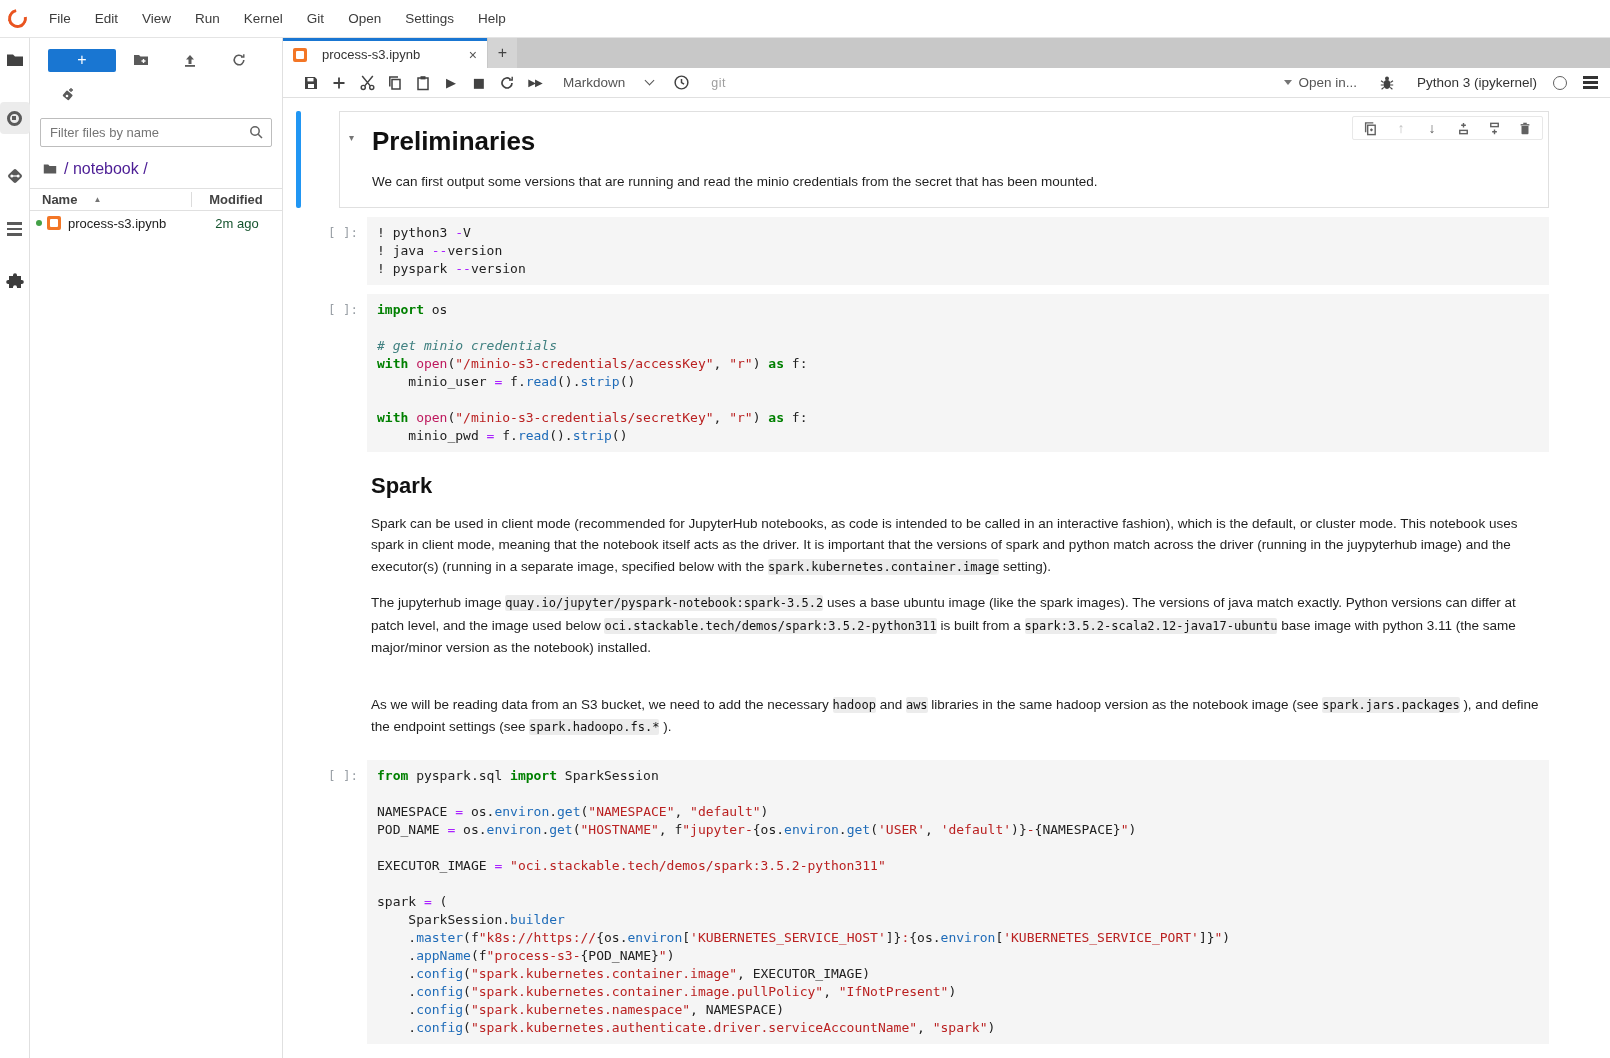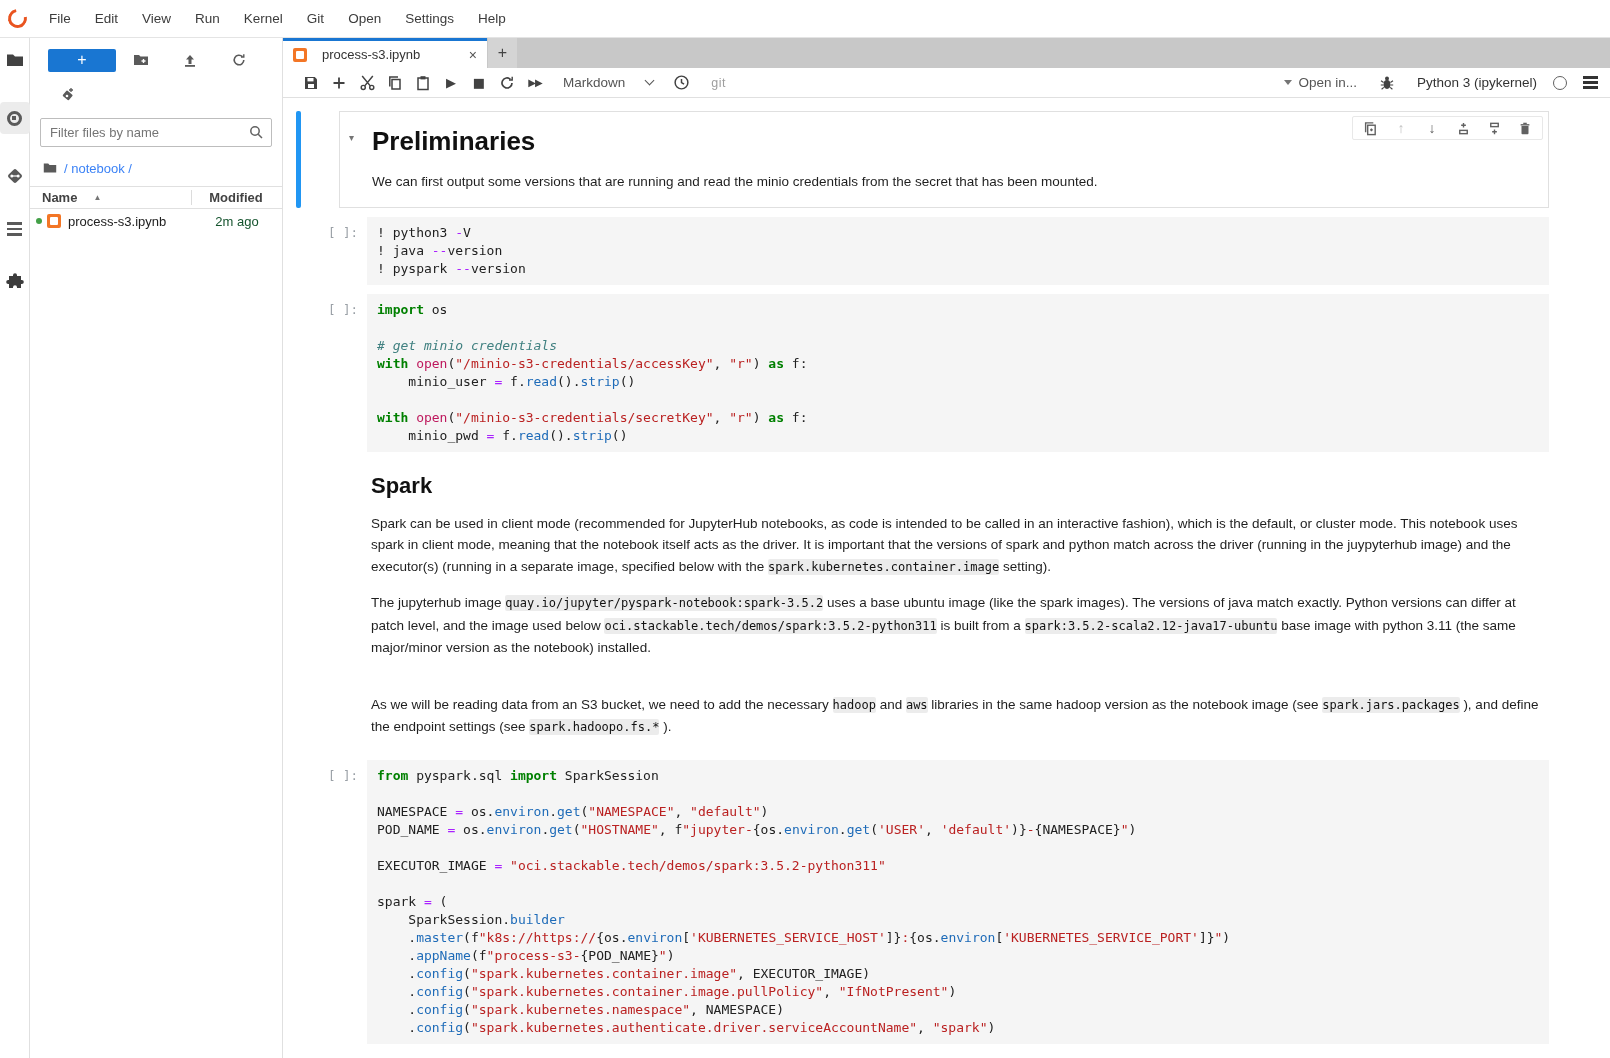--- a/index.html
+++ b/index.html
@@ -29,21 +29,21 @@
   .fb-toolbar { display:flex; align-items:center; padding:0 18px 0 18px; height:28px; gap:0; }
   .new-launcher-btn { width:68px; height:23px; background:#1976d2; border:none; border-radius:2px;
     color:#fff; font-size:16px; line-height:20px; display:flex; align-items:center; justify-content:center; }
   .fb-tool { flex:1; display:flex; justify-content:center; align-items:center; height:24px; }
   .fb-tag-row { height:30px; display:flex; align-items:center; padding-left:30px; margin-top:6px; }
   .filter-wrap { margin:8px 10px 0 10px; position:relative; }
   .filter-input { width:100%; height:29px; border:1px solid #bdbdbd; border-radius:2px;
     padding:0 30px 0 9px; font-size:13px; color:#212121; font-family:"Liberation Sans",sans-serif; }
   .filter-input::placeholder { color:#757575; }
   .filter-search { position:absolute; right:8px; top:6px; }
-  .breadcrumb { display:flex; align-items:center; gap:6px; margin:13px 10px 0 12px; font-size:13px; color:#3b82f6; }
+  .breadcrumb { display:flex; align-items:center; gap:6px; margin:13px 10px 0 12px; font-size:16px; color:#4c1d95; }
   .fb-header { display:flex; align-items:center; margin-top:10px; border-top:1px solid #e0e0e0;
     border-bottom:1px solid #e0e0e0; height:23px; padding:0 10px 0 12px; font-size:13px; color:#424242; }
   .fb-header .col-name { font-weight:bold; flex:1; display:flex; align-items:center; gap:16px; }
   .sort-arrow { font-size:8px; color:#757575; }
   .col-divider { width:1px; height:15px; background:#dcdcdc; margin-right:8px; }
   .fb-header .col-mod { font-weight:bold; width:72px; text-align:center; }
   .fb-row { display:flex; align-items:center; height:24px; padding:0 10px 0 6px; font-size:13px; }
   .green-dot { width:6px; height:6px; border-radius:50%; background:#43a047; margin-right:5px; flex:none; }
   .nb-icon { width:14px; height:14px; background:#f37626; border-radius:2px; position:relative; flex:none; margin-right:7px; }
   .nb-icon::after { content:""; position:absolute; left:3px; top:3px; right:3px; bottom:3px; background:#fff; border-radius:1px; }

